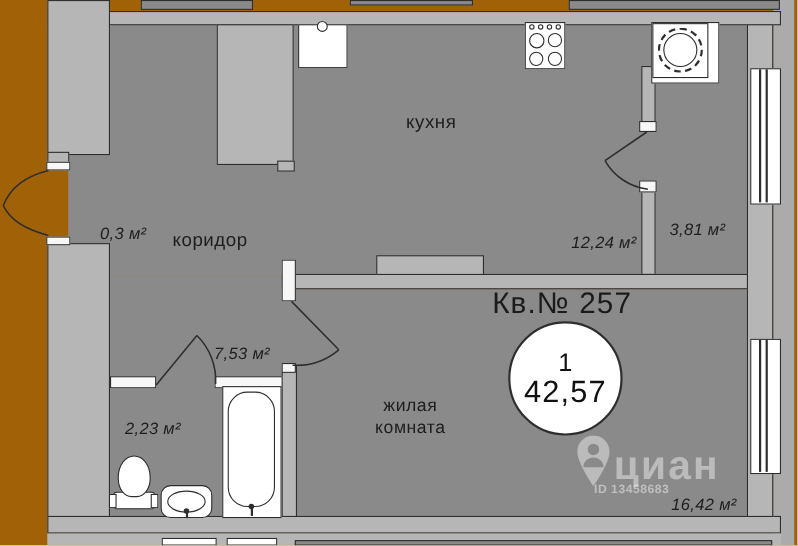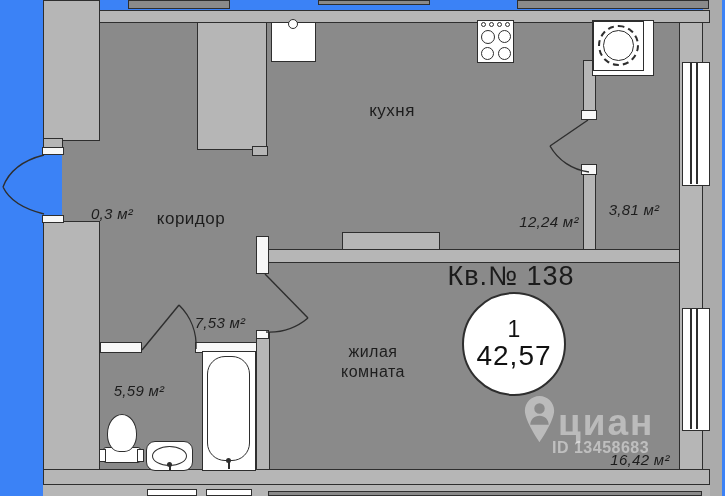--- a/index.html
+++ b/index.html
@@ -1,16 +1,16 @@
 <!DOCTYPE html>
 <html><head>
 <meta charset="utf-8">
 <style>
   html,body{margin:0;padding:0;background:#fff;}
-  #plan{position:relative;width:725px;height:496px;background:#3b82f6;overflow:hidden;
+  #plan{position:relative;width:725px;height:496px;background:#a16207;overflow:hidden;
         font-family:"Liberation Sans","DejaVu Sans",sans-serif;}
   .abs{position:absolute;box-sizing:border-box;}
   .room{background:#8a8a8a;}
   .wall{background:#b6b6b6;border:1.5px solid #2e2e2e;}
   .wall-plain{background:#b6b6b6;}
   .dark{background:#8a8a8a;border:1px solid #2e2e2e;}
   .jamb{background:#f7f7f7;border:1.5px solid #2e2e2e;}
   .fix{background:#ffffff;border:1.5px solid #2e2e2e;}
   .lbl{position:absolute;transform:translate(-50%,-50%);color:#1d1d1d;white-space:nowrap;
        font-size:15px;font-style:italic;letter-spacing:0.3px;}
@@ -124,36 +124,36 @@
   <div class="abs fix" style="left:147px;top:489px;width:50px;height:7px;"></div>
   <div class="abs fix" style="left:206px;top:489px;width:46px;height:7px;"></div>
   <div class="abs dark" style="left:268px;top:491px;width:434px;height:5px;"></div>
 
   <div class="lbl name" style="left:392px;top:111px;">кухня</div>
   <div class="lbl name" style="left:191px;top:219px;">коридор</div>
   <div class="lbl" style="left:96px;top:213px;margin-left:16px;">0,3 м²</div>
   <div class="lbl" style="left:549px;top:221px;">12,24 м²</div>
   <div class="lbl" style="left:634px;top:209px;">3,81 м²</div>
   <div class="lbl" style="left:220px;top:322px;text-align:right;">7,53 м²</div>
-  <div class="lbl" style="left:139px;top:390px;">5,59 м²</div>
-  <div class="lbl name" style="left:373px;top:362px;font-size:16px;line-height:20px;text-align:center;">
+  <div class="lbl" style="left:139px;top:390px;">2,23 м²</div>
+  <div class="lbl name" style="left:373px;top:380px;font-size:16px;line-height:20px;text-align:center;">
     <div>жилая</div>
     <div>комната</div>
   </div>
   <div class="lbl" style="left:640px;top:459px;">16,42 м²</div>
 
-  <div class="title" style="left:511px;top:276px;">Кв.№ 138</div>
+  <div class="title" style="left:511px;top:276px;">Кв.№ 257</div>
 
   <div class="badge">
     <div class="b1">1</div>
     <div class="b3">42,57</div>
   </div>
 
   <svg class="abs" style="left:524px;top:396px;" width="31" height="46" viewBox="0 0 28 44">
     <path fill="rgba(255,255,255,0.42)" fill-rule="evenodd" d="M14 0 C6.3 0 0 6.3 0 14 C0 24 14 44 14 44 C14 44 28 24 28 14 C28 6.3 21.7 0 14 0 Z
          M14 7 a5 5 0 1 1 0 10 a5 5 0 1 1 0 -10 Z
          M14 19 C9 19 5.2 22.8 5.2 27.6 L22.8 27.6 C22.8 22.8 19 19 14 19 Z"></path>
   </svg>
   <div class="wm" style="left:558px;top:402px;font-size:37px;letter-spacing:2px;">циан</div>
-  <div class="wm" style="left:552px;top:439px;font-size:16px;letter-spacing:0.5px;color:rgba(255,255,255,0.45);">ID 13458683</div>
+  <div class="wm" style="left:540px;top:439px;font-size:11px;letter-spacing:0.5px;color:rgba(255,255,255,0.45);">ID 13458683</div>
 
 
 </div>
 
 </body></html>

